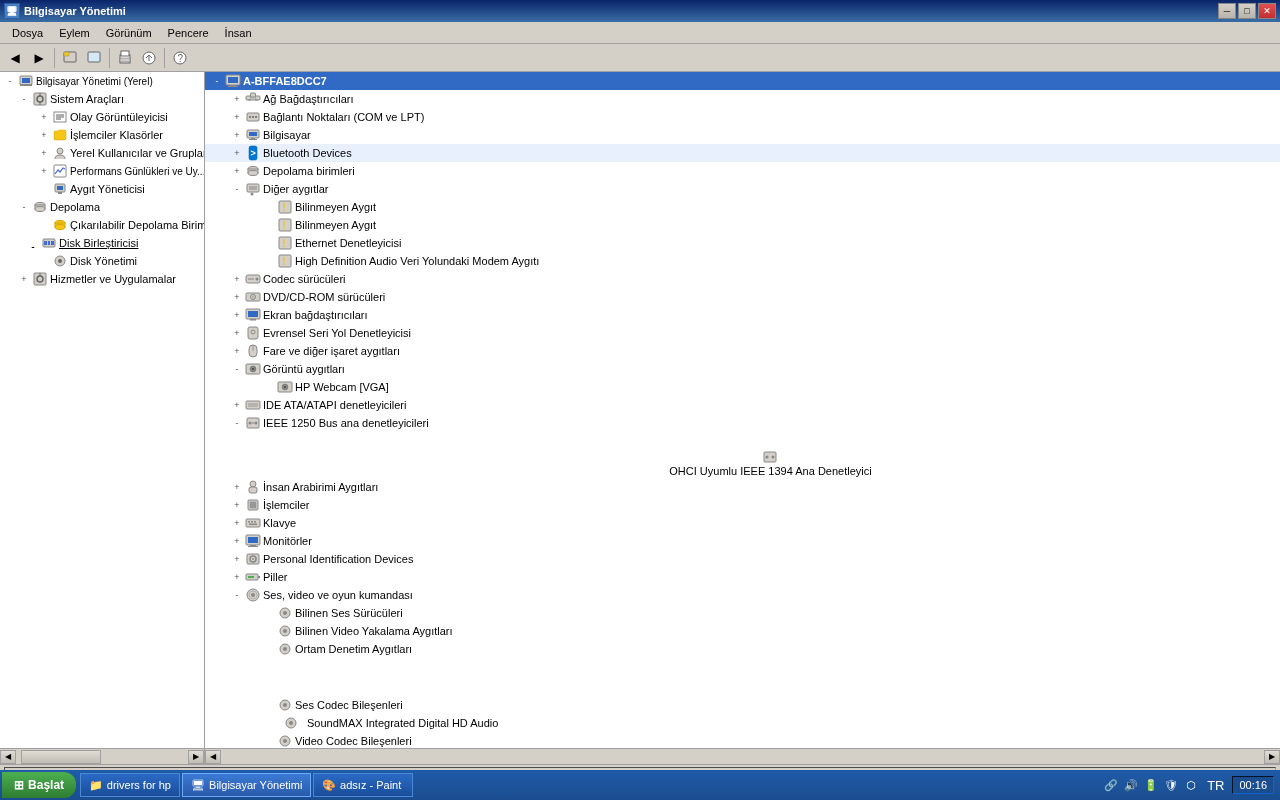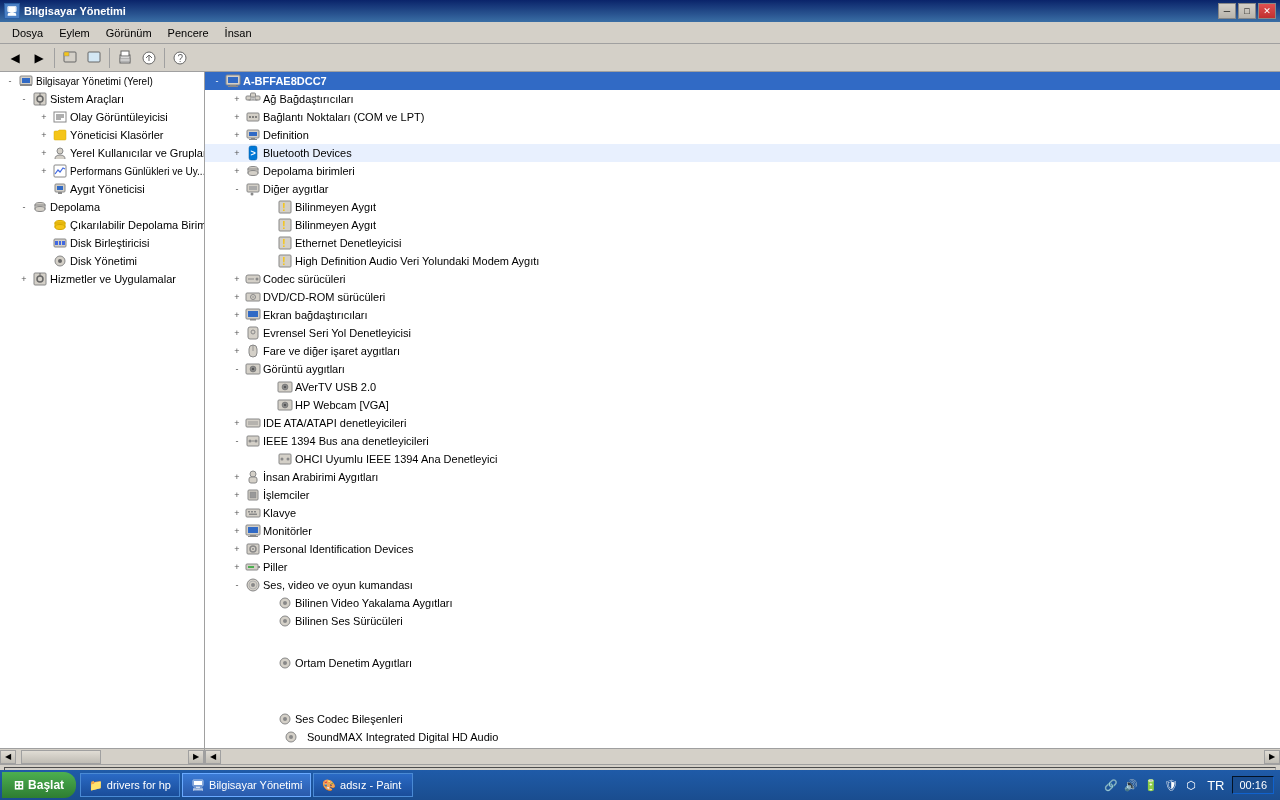--- a/index.html
+++ b/index.html
@@ -383,21 +383,21 @@
       <span class="tree-label">Olay Görüntüleyicisi</span>
     </div>
 
     <div class="tree-node" style="padding-left: 36px;">
       <div class="tree-expander">+</div>
       <div class="tree-icon">
         <svg width="14" height="14" viewBox="0 0 14 14">
             <path d="M1 4 Q1 3 2 3 L5 3 L6 2 L12 2 Q13 2 13 3 L13 11 Q13 12 12 12 L2 12 Q1 12 1 11 Z" fill="#f5c518" stroke="#d4a800" stroke-width="0.5"></path>
           </svg>
       </div>
-      <span class="tree-label">Yöneticisi Klasörler</span>
+      <span class="tree-label">İşlemciler Klasörler</span>
     </div>
 
     <div class="tree-node" style="padding-left: 36px;">
       <div class="tree-expander">+</div>
       <div class="tree-icon">
         <svg width="14" height="14" viewBox="0 0 14 14">
             <circle cx="7" cy="5" r="3" fill="#d4d0c8" stroke="#888" stroke-width="1"></circle>
             <path d="M2 13 Q2 9 7 9 Q12 9 12 13" fill="#d4d0c8" stroke="#888" stroke-width="1"></path>
           </svg>
       </div>
@@ -444,21 +444,21 @@
       <div class="tree-icon">
         <svg width="14" height="14" viewBox="0 0 14 14">
             <ellipse cx="7" cy="5" rx="5" ry="2.5" fill="#f5c518" stroke="#d4a800" stroke-width="1"></ellipse>
             <rect x="2" y="5" width="10" height="4" fill="#f5c518" stroke="#d4a800" stroke-width="1"></rect>
             <ellipse cx="7" cy="9" rx="5" ry="2.5" fill="#f5c518" stroke="#d4a800" stroke-width="1"></ellipse>
           </svg>
       </div>
       <span class="tree-label">Çıkarılabilir Depolama Birimi</span>
     </div>
 
-    <div class="tree-node" style="padding-left: 36px;">
+    <div class="tree-node" style="padding-left: 25px; text-decoration: underline;">
       <div class="tree-expander">&nbsp;</div>
       <div class="tree-icon">
         <svg width="14" height="14" viewBox="0 0 14 14">
             <rect x="1" y="3" width="12" height="8" rx="1" fill="#d4d0c8" stroke="#888" stroke-width="1"></rect>
             <rect x="2" y="5" width="3" height="4" fill="#4169e1"></rect>
             <rect x="6" y="5" width="2" height="4" fill="#4169e1"></rect>
             <rect x="9" y="5" width="3" height="4" fill="#4169e1"></rect>
           </svg>
       </div>
       <span class="tree-label">Disk Birleştiricisi</span>
@@ -534,21 +534,21 @@
     <div class="right-tree-node" style="padding-left: 24px;">
       <div class="tree-expander">+</div>
       <div class="tree-icon">
         <svg width="16" height="16" viewBox="0 0 16 16">
             <rect x="2" y="3" width="12" height="8" rx="1" fill="#d4d0c8" stroke="#888" stroke-width="1"></rect>
             <rect x="4" y="5" width="8" height="4" fill="#316ac5"></rect>
             <rect x="6" y="11" width="4" height="1.5" fill="#888"></rect>
             <rect x="4" y="12" width="8" height="1" fill="#888"></rect>
           </svg>
       </div>
-      <span class="tree-label">Definition</span>
+      <span class="tree-label">Bilgisayar</span>
     </div>
 
     <div class="right-tree-node" style="padding-left: 24px; background: #e8f0fe;">
       <div class="tree-expander">+</div>
       <div class="tree-icon">
         <svg width="16" height="16" viewBox="0 0 16 16">
             <rect x="4" y="1" width="8" height="14" rx="2" fill="#0078d7" stroke="#005a9e" stroke-width="0.5"></rect>
             <text x="5.5" y="11" font-size="9" fill="white" font-weight="bold">˃</text>
           </svg>
       </div>
@@ -686,31 +686,20 @@
       <div class="tree-icon">
         <svg width="16" height="16" viewBox="0 0 16 16">
             <rect x="1" y="3" width="14" height="10" rx="1" fill="#d4d0c8" stroke="#888" stroke-width="1"></rect>
             <circle cx="8" cy="8" r="3" fill="#888" stroke="#666" stroke-width="0.5"></circle>
             <circle cx="8" cy="8" r="1" fill="#444"></circle>
           </svg>
       </div>
       <span class="tree-label">Görüntü aygıtları</span>
     </div>
 
-    <div class="right-tree-node" style="padding-left: 56px;">
-      <div class="tree-expander">&nbsp;</div>
-      <div class="tree-icon">
-        <svg width="16" height="16" viewBox="0 0 16 16">
-            <rect x="1" y="3" width="14" height="10" rx="1" fill="#d4d0c8" stroke="#888" stroke-width="1"></rect>
-            <circle cx="8" cy="8" r="3" fill="#888" stroke="#666" stroke-width="0.5"></circle>
-            <circle cx="8" cy="8" r="1" fill="#444"></circle>
-          </svg>
-      </div>
-      <span class="tree-label">AVerTV USB 2.0</span>
-    </div>
 
     <div class="right-tree-node" style="padding-left: 56px;">
       <div class="tree-expander">&nbsp;</div>
       <div class="tree-icon">
         <svg width="16" height="16" viewBox="0 0 16 16">
             <rect x="1" y="3" width="14" height="10" rx="1" fill="#d4d0c8" stroke="#888" stroke-width="1"></rect>
             <circle cx="8" cy="8" r="3" fill="#888" stroke="#666" stroke-width="0.5"></circle>
             <circle cx="8" cy="8" r="1" fill="#444"></circle>
           </svg>
       </div>
@@ -732,24 +721,24 @@
     <div class="right-tree-node" style="padding-left: 24px;">
       <div class="tree-expander">-</div>
       <div class="tree-icon">
         <svg width="16" height="16" viewBox="0 0 16 16">
             <rect x="2" y="3" width="12" height="10" rx="1" fill="#d4d0c8" stroke="#888" stroke-width="1"></rect>
             <circle cx="5" cy="8" r="1.5" fill="#888"></circle>
             <circle cx="11" cy="8" r="1.5" fill="#888"></circle>
             <line x1="6.5" y1="8" x2="9.5" y2="8" stroke="#888" stroke-width="1"></line>
           </svg>
       </div>
-      <span class="tree-label">IEEE 1394 Bus ana denetleyicileri</span>
-    </div>
-
-    <div class="right-tree-node" style="padding-left: 56px;">
+      <span class="tree-label">IEEE 1250 Bus ana denetleyicileri</span>
+    </div>
+
+    <div class="right-tree-node" style="padding-left: 56px; flex-direction: column;">
       <div class="tree-expander">&nbsp;</div>
       <div class="tree-icon">
         <svg width="16" height="16" viewBox="0 0 16 16">
             <rect x="2" y="3" width="12" height="10" rx="1" fill="#d4d0c8" stroke="#888" stroke-width="1"></rect>
             <circle cx="5" cy="8" r="1.5" fill="#888"></circle>
             <circle cx="11" cy="8" r="1.5" fill="#888"></circle>
           </svg>
       </div>
       <span class="tree-label">OHCI Uyumlu IEEE 1394 Ana Denetleyici</span>
     </div>
@@ -840,35 +829,35 @@
     </div>
 
     <div class="right-tree-node" style="padding-left: 56px;">
       <div class="tree-expander">&nbsp;</div>
       <div class="tree-icon">
         <svg width="16" height="16" viewBox="0 0 16 16">
             <circle cx="8" cy="8" r="5" fill="#d4d0c8" stroke="#888" stroke-width="1"></circle>
             <circle cx="8" cy="8" r="2" fill="#888"></circle>
           </svg>
       </div>
-      <span class="tree-label">Bilinen Video Yakalama Aygıtları</span>
+      <span class="tree-label">Bilinen Ses Sürücüleri</span>
     </div>
 
     <div class="right-tree-node" style="padding-left: 56px;">
       <div class="tree-expander">&nbsp;</div>
       <div class="tree-icon">
         <svg width="16" height="16" viewBox="0 0 16 16">
             <circle cx="8" cy="8" r="5" fill="#d4d0c8" stroke="#888" stroke-width="1"></circle>
             <circle cx="8" cy="8" r="2" fill="#888"></circle>
           </svg>
       </div>
-      <span class="tree-label">Bilinen Ses Sürücüleri</span>
-    </div>
-
-    <div class="right-tree-node" style="padding-left: 56px; margin-top: 24px;">
+      <span class="tree-label">Bilinen Video Yakalama Aygıtları</span>
+    </div>
+
+    <div class="right-tree-node" style="padding-left: 56px;">
       <div class="tree-expander">&nbsp;</div>
       <div class="tree-icon">
         <svg width="16" height="16" viewBox="0 0 16 16">
             <circle cx="8" cy="8" r="5" fill="#d4d0c8" stroke="#888" stroke-width="1"></circle>
             <circle cx="8" cy="8" r="2" fill="#888"></circle>
           </svg>
       </div>
       <span class="tree-label">Ortam Denetim Aygıtları</span>
     </div>
 

